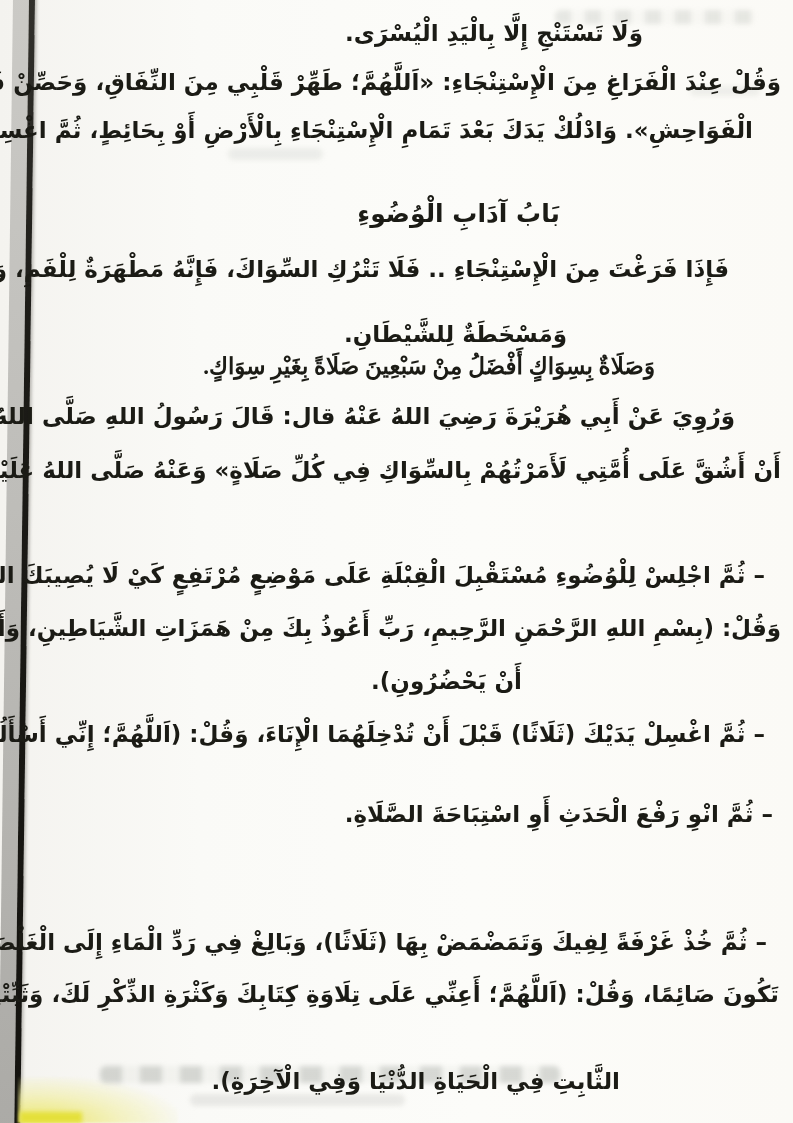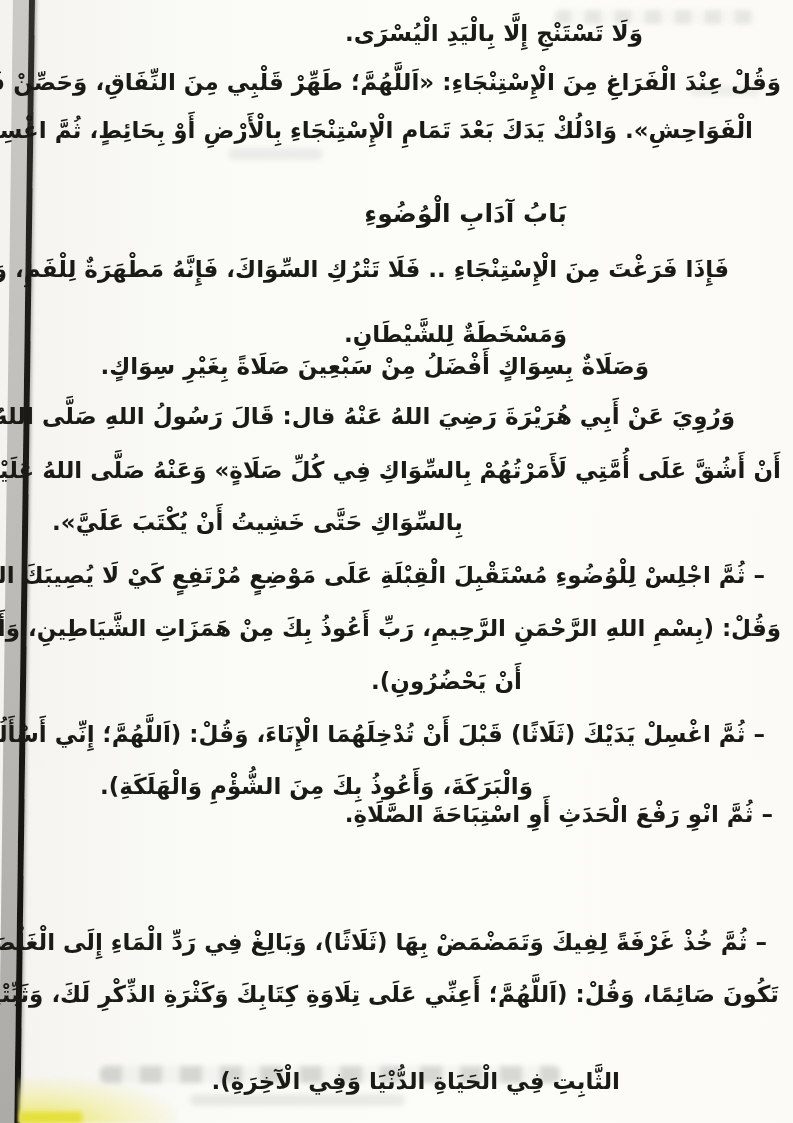--- a/index.html
+++ b/index.html
@@ -50,24 +50,24 @@
     white-space:nowrap;
     font-weight:700;
     font-size:23px;line-height:1.72;
     color:#1b1b15;
     letter-spacing:0;
   }
   .heading{font-size:25px;}
   .l0 {top:14px;  right:150px;}
   .l1 {top:63px;  right:12px;}
   .l2 {top:111px; right:40px;}
-  .hd {top:192px; right:226px;}
+  .hd {top:192px; right:233px;}
   .l3 {top:250px; right:64px;}
   .l4 {top:315px; right:226px;}
-  .l5 {top:347px; right:144px;}
+  .l5 {top:347px; right:138px;font-family:Liberation Serif, serif;}
   .l6 {top:397px; right:58px;}
   .l7 {top:451px; right:12px;}
   .l8 {top:503px; right:330px;}
   .l9 {top:556px; right:28px;}
   .l10{top:609px; right:12px;}
   .l11{top:662px; right:271px;}
   .l12{top:715px; right:28px;}
   .l13{top:767px; right:260px;}
   .l14{top:795px; right:20px;margin-left:40px;}
   .l15{top:873px; right:56px;}
@@ -97,24 +97,22 @@
   <div class="tl l1">وَقُلْ عِنْدَ الْفَرَاغِ مِنَ الْإِسْتِنْجَاءِ: «اَللَّهُمَّ؛ طَهِّرْ قَلْبِي مِنَ النِّفَاقِ، وَحَصِّنْ فَرْجِي مِنَ</div>
   <div class="tl l2">الْفَوَاحِشِ». وَادْلُكْ يَدَكَ بَعْدَ تَمَامِ الْإِسْتِنْجَاءِ بِالْأَرْضِ أَوْ بِحَائِطٍ، ثُمَّ اغْسِلْهَا.</div>
 
   <div class="tl heading hd">بَابُ آدَابِ الْوُضُوءِ</div>
 
   <div class="tl l3">فَإِذَا فَرَغْتَ مِنَ الْإِسْتِنْجَاءِ .. فَلَا تَتْرُكِ السِّوَاكَ، فَإِنَّهُ مَطْهَرَةٌ لِلْفَمِ، وَمَرْضَاةٌ لِلرَّبِّ،</div>
   <div class="tl l4">وَمَسْخَطَةٌ لِلشَّيْطَانِ.</div>
   <div class="tl l5">وَصَلَاةٌ بِسِوَاكٍ أَفْضَلُ مِنْ سَبْعِينَ صَلَاةً بِغَيْرِ سِوَاكٍ.</div>
   <div class="tl l6">وَرُوِيَ عَنْ أَبِي هُرَيْرَةَ رَضِيَ اللهُ عَنْهُ قال: قَالَ رَسُولُ اللهِ صَلَّى اللهُ عَلَيْهِ وَسَلَّمَ: «لَوْلَا</div>
   <div class="tl l7">أَنْ أَشُقَّ عَلَى أُمَّتِي لَأَمَرْتُهُمْ بِالسِّوَاكِ فِي كُلِّ صَلَاةٍ» وَعَنْهُ صَلَّى اللهُ عَلَيْهِ وَسَلَّمَ: «أُمِرْتُ</div>
-  <div class="tl l8">بِالسِّوَاكِ حَتَّى خَشِيتُ أَنْ يُكْتَبَ عَلَيَّ».</div>
   <div class="tl l9">– ثُمَّ اجْلِسْ لِلْوُضُوءِ مُسْتَقْبِلَ الْقِبْلَةِ عَلَى مَوْضِعٍ مُرْتَفِعٍ كَيْ لَا يُصِيبَكَ الرَّشَاشُ.</div>
   <div class="tl l10">وَقُلْ: (بِسْمِ اللهِ الرَّحْمَنِ الرَّحِيمِ، رَبِّ أَعُوذُ بِكَ مِنْ هَمَزَاتِ الشَّيَاطِينِ، وَأَعُوذُ بِكَ رَبِّ</div>
   <div class="tl l11">أَنْ يَحْضُرُونِ).</div>
   <div class="tl l12">– ثُمَّ اغْسِلْ يَدَيْكَ (ثَلَاثًا) قَبْلَ أَنْ تُدْخِلَهُمَا الْإِنَاءَ، وَقُلْ: (اَللَّهُمَّ؛ إِنِّي أَسْأَلُكَ الْيُمْنَ</div>
-  <div class="tl l13">وَالْبَرَكَةَ، وَأَعُوذُ بِكَ مِنَ الشُّؤْمِ وَالْهَلَكَةِ).</div>
   <div class="tl l14">– ثُمَّ انْوِ رَفْعَ الْحَدَثِ أَوِ اسْتِبَاحَةَ الصَّلَاةِ.</div>
   <div class="tl l16">– ثُمَّ خُذْ غَرْفَةً لِفِيكَ وَتَمَضْمَضْ بِهَا (ثَلَاثًا)، وَبَالِغْ فِي رَدِّ الْمَاءِ إِلَى الْغَلْصَمَةِ إِلَّا أَنْ</div>
   <div class="tl l17">تَكُونَ صَائِمًا، وَقُلْ: (اَللَّهُمَّ؛ أَعِنِّي عَلَى تِلَاوَةِ كِتَابِكَ وَكَثْرَةِ الذِّكْرِ لَكَ، وَثَبِّتْنِي بِالْقَوْلِ</div>
   <div class="tl l18">الثَّابِتِ فِي الْحَيَاةِ الدُّنْيَا وَفِي الْآخِرَةِ).</div>
 
 </div>
 
 </body></html>

